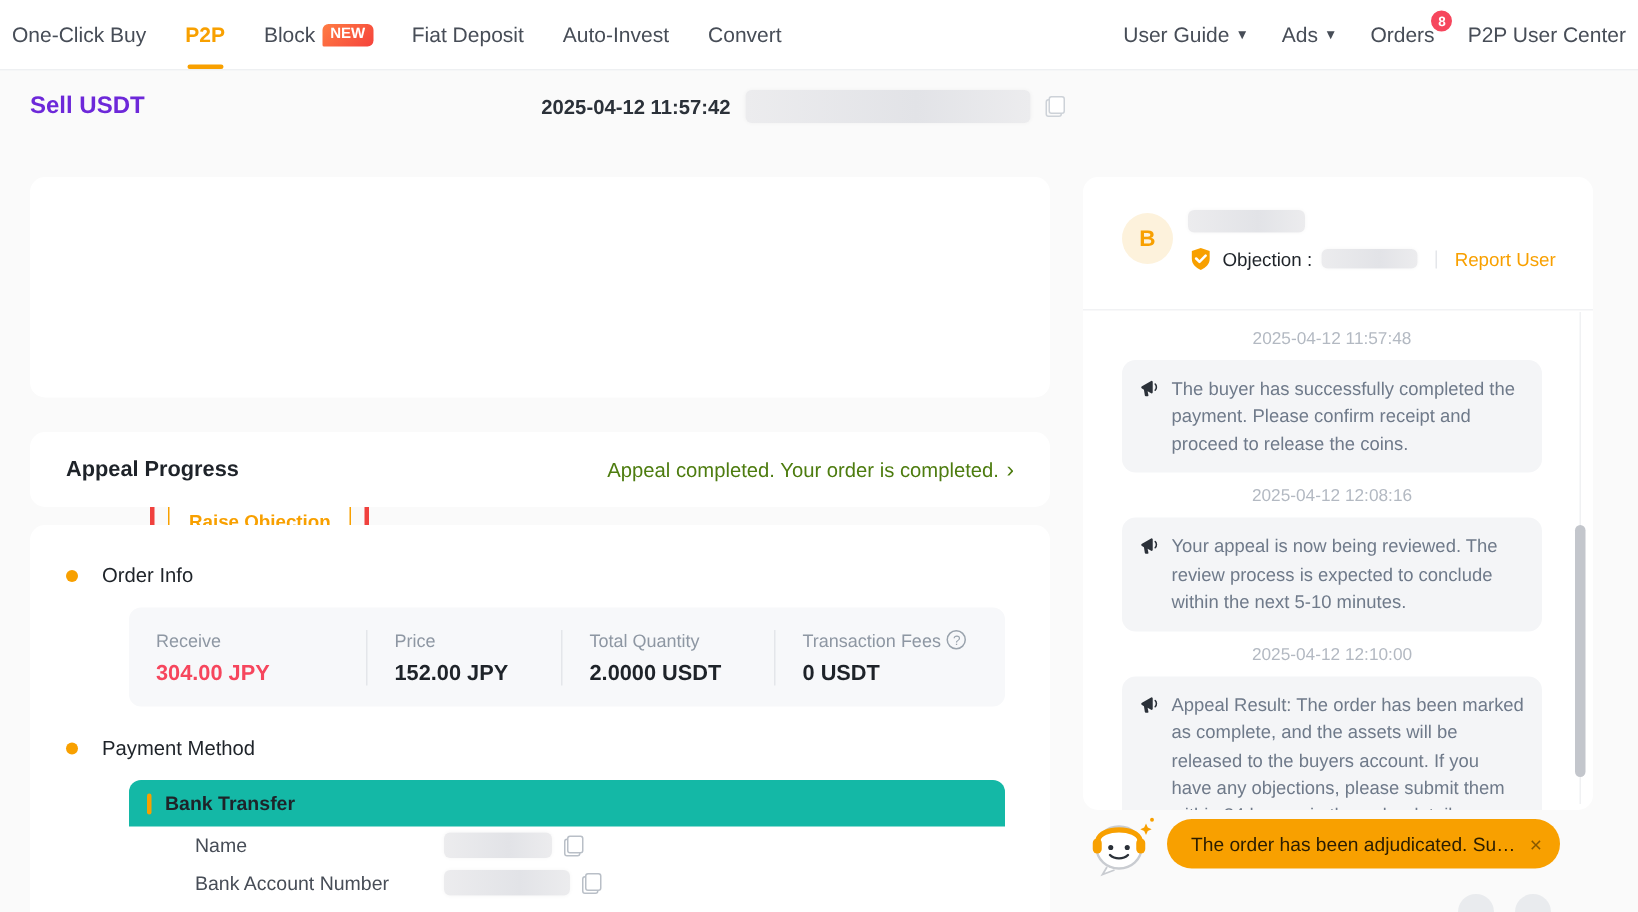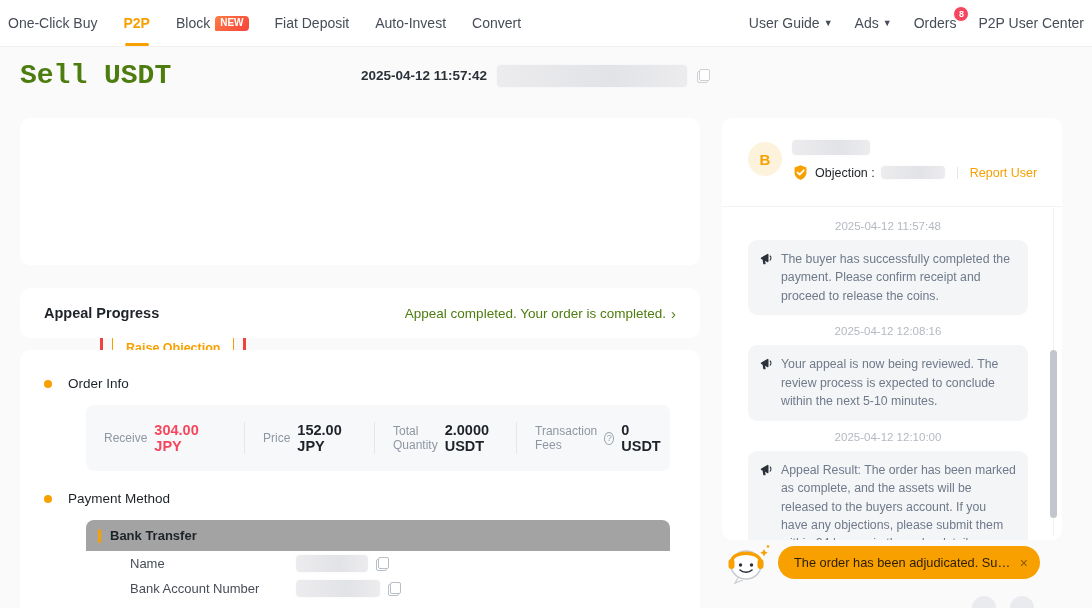--- a/index.html
+++ b/index.html
@@ -40,21 +40,21 @@
     position:absolute; top:-9px; right:-13px; background:#f6465d; color:#fff;
     font-size:9px; font-weight:bold; min-width:16px; height:16px; border-radius:8px;
     display:flex; align-items:center; justify-content:center; padding:0 3px;
     border:1px solid #fff;
   }
   
   .page-header {
     position:absolute; top:60px; left:20px; width:690px;
     display:flex; align-items:center; justify-content:space-between;
   }
-  .page-title { font-size:28px; font-weight:bold; color:#4d7c0f;font-family:Liberation Mono, monospace; }
+  .page-title { font-size:16px; font-weight:bold; color:#6d28d9; }
   .order-meta { display:flex; align-items:center; gap:10px; }
   .order-time { font-size:13.5px; font-weight:bold; color:#2b3139; }
   .redact {
     background:linear-gradient(90deg,#ececee,#e2e3e7 60%,#ececee);
     border-radius:4px; box-shadow:0 0 3px rgba(0,0,0,0.04);
   }
   .order-id-redact { width:190px; height:22px; }
   
   .copy-ic { position:relative; width:13px; height:14px; display:inline-block; flex:0 0 auto; }
   .copy-ic::before, .copy-ic::after {
@@ -93,34 +93,34 @@
   .appeal-status { font-size:13.5px; color:#4d7c0f; display:flex; align-items:center; gap:5px; cursor:pointer; }
   .appeal-chev { font-size:15px; line-height:1; }
   .card-detail { top:350px; left:20px; width:680px; height:280px; overflow:hidden; }
   .section-row { position:absolute; left:24px; display:flex; align-items:center; gap:16px; }
   .dot { width:8px; height:8px; border-radius:50%; background:#f8a000; flex:0 0 auto; }
   .section-label { font-size:13.5px; color:#1e2329; }
   .info-box {
     position:absolute; left:66px; top:55px; width:584px; height:66px;
     background:#f7f8fa; border-radius:8px; display:flex; align-items:center;
   }
-  .info-col { padding:0 18px; display:flex; flex-direction:row; gap:7px; }
+  .info-col { padding:0 18px; display:flex; flex-direction:column; gap:7px; }
   .info-col + .info-col { border-left:1px solid #e4e6ea; }
   .col-receive { width:158px; } .col-price { width:130px; }
   .col-qty { width:142px; } .col-fees { width:154px; }
   .info-label { font-size:12px; color:#8e97a3; display:flex; align-items:center; gap:4px; }
   .info-value { font-size:14.5px; font-weight:bold; color:#1e2329; }
   .info-value.red { color:#f6465d; }
   .help-ic {
     width:13px; height:13px; border:1px solid #9aa3ad; border-radius:50%;
     font-size:9px; color:#9aa3ad; display:inline-flex; align-items:center; justify-content:center;
   }
   .pm-box-header {
     position:absolute; left:66px; top:170px; width:584px; height:31px;
-    background:#a3a3a3; border-radius:8px 8px 0 0;
+    background:#14b8a6; border-radius:8px 8px 0 0;
     display:flex; align-items:center; padding:0 12px; gap:9px;
   }
   .pm-bar { width:3px; height:14px; background:#f8a000; border-radius:2px; }
   .pm-method { font-size:13px; font-weight:bold; color:#1e2329; }
   .pm-rows { position:absolute; left:66px; top:201px; width:584px; }
   .pm-row { display:flex; align-items:center; padding:4px 0 4px 44px; }
   .pm-label { width:166px; font-size:13px; color:#474d57; }
   .pm-value { display:flex; align-items:center; gap:8px; }
   .pm-redact-1 { width:72px; height:17px; }
   .pm-redact-2 { width:84px; height:17px; }

